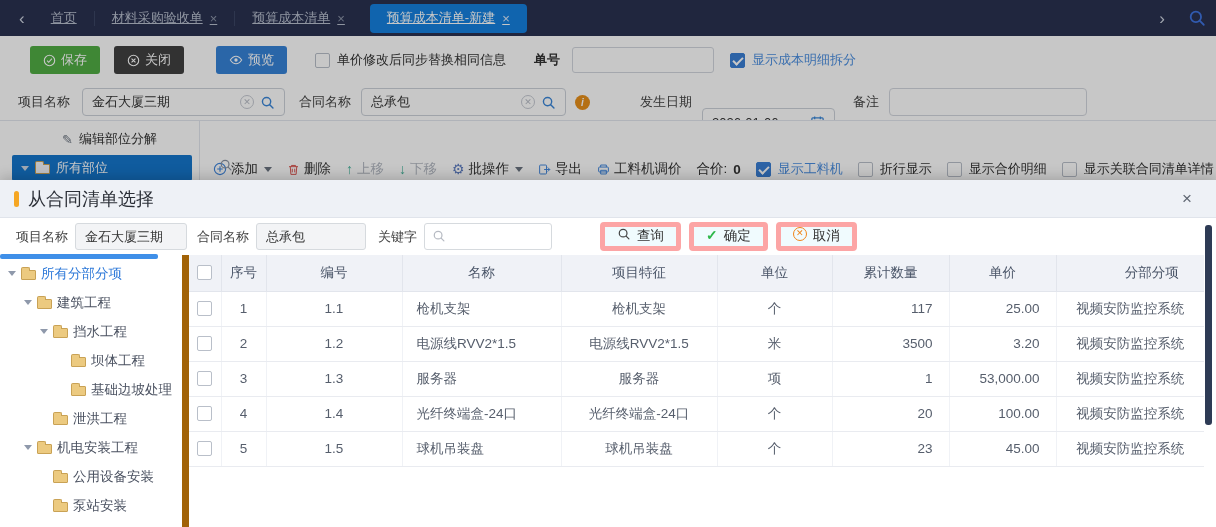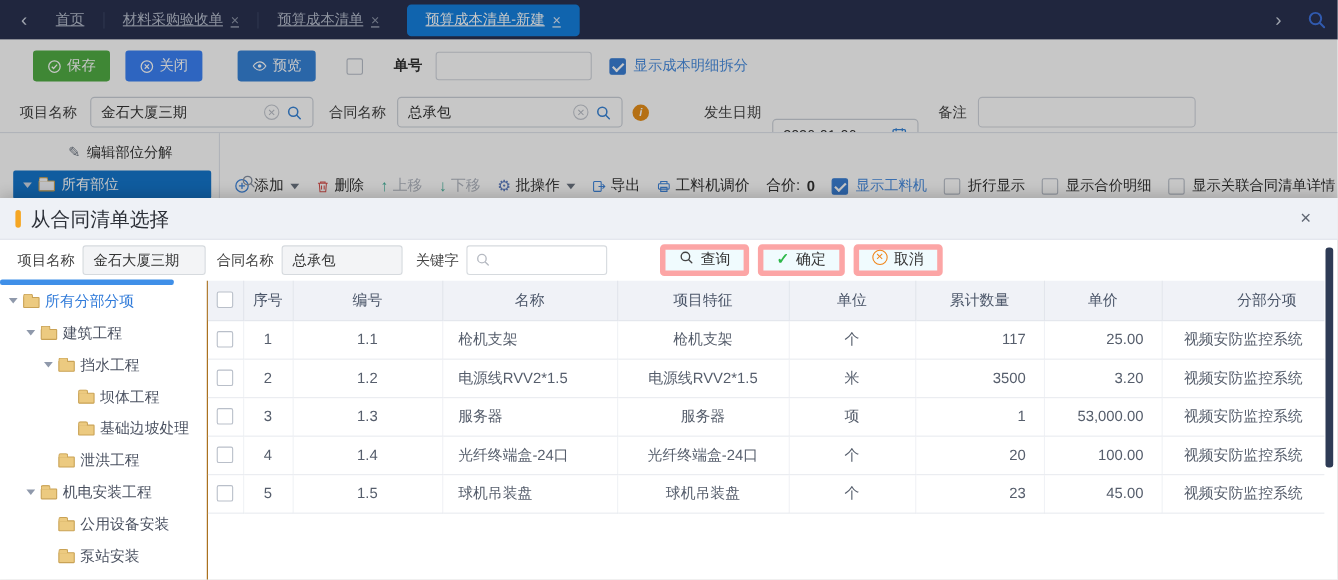--- a/index.html
+++ b/index.html
@@ -22,21 +22,21 @@
     align-items:center; padding:0 10px; color:#8892a6; font-size:13px; cursor:pointer; }
   .tri-down { width:0; height:0; border-left:4px solid transparent; border-right:4px solid transparent;
     border-top:5px solid #8892a6; }
   .nav-select .tri-down { margin-left:auto; }
   
   .row-actions { position:absolute; top:36px; left:0; right:0; height:48px; display:flex;
     align-items:center; padding-left:30px; background:#fff; }
   .btn { height:28px; border:none; border-radius:3px; color:#fff; font-size:13px; display:inline-flex;
     align-items:center; gap:5px; padding:0 13px; margin-right:14px; cursor:pointer; }
   .btn-save { background:#51ad45; }
-  .btn-close { background:#3b82f6; }
+  .btn-close { background:#404040; }
   .btn-preview { background:#3783d8; margin-left:18px; }
   .cbrow { display:flex; align-items:center; gap:7px; font-size:13px; color:#333; cursor:pointer; }
   .cb { width:15px; height:15px; border:1px solid #b9bfc9; border-radius:2px; background:#fff; flex:none; position:relative; }
   .cb.checked { background:#3a7fd5; border-color:#3a7fd5; }
   .cb.checked::after { content:""; position:absolute; left:4px; top:1px; width:4px; height:8px;
     border:solid #fff; border-width:0 2px 2px 0; transform:rotate(45deg); }
   .blue-label { color:#4a8ee0; }
   .field-label { font-size:13px; color:#444; white-space:nowrap; }
   .inp { height:26px; border:1px solid #d3d7de; border-radius:3px; background:#fff; font-size:13px;
     color:#333; padding:0 8px; outline:none; }
@@ -87,21 +87,21 @@
   .kw-wrap .mag { position:absolute; left:8px; top:6px; color:#b6bac2; }
   .kw-input { width:128px; height:27px; border:1px solid #d6dade; border-radius:3px; padding:0 8px 0 26px;
     font-size:13px; outline:none; }
   .btn-teal { height:29px; border:5px solid #fca5a5; background:#f0fbfe; border-radius:4px; font-size:13.5px;
     color:#333; display:inline-flex; align-items:flex-start; gap:6px; padding:0 12px; cursor:pointer; }
   .ok-check { color:#2eb84a; font-weight:bold; font-size:14px; }
   .circle-x { width:14px; height:14px; border-radius:50%; border:1.5px solid #f08519; color:#f08519;
     font-size:9px; line-height:11px; text-align:center; flex:none; }
   .h-scroll { position:absolute; left:0; top:74px; width:158px; height:5px; background:#3f8fe8; border-radius:2px; z-index:5; }
   .m-body { position:absolute; top:75px; bottom:0; left:0; right:0; display:flex; overflow:hidden; }
-  .m-tree { width:189px; border-right:1px solid #a16207; flex:none; padding-top:4px; overflow:hidden; }
+  .m-tree { width:189px; border-right:7px solid #a16207; flex:none; padding-top:4px; overflow:hidden; }
   .t-item { height:29px; display:flex; align-items:center; gap:5px; font-size:13.5px; color:#4a5160;
     white-space:nowrap; cursor:pointer; }
   .t-item.root { color:#2f7ad9; }
   .t-caret { width:0; height:0; border-left:4px solid transparent; border-right:4px solid transparent;
     border-top:5px solid #8f99ab; flex:none; }
   .l0 { padding-left:8px; } .l1 { padding-left:24px; } .l1n { padding-left:37px; }
   .l2c { padding-left:40px; } .l2 { padding-left:53px; } .l3 { padding-left:71px; }
   .folder { width:15px; height:10px; background:#ecca80; border:1px solid #c9a255; border-radius:1px;
     position:relative; flex:none; margin-top:2px; }
   .folder::before { content:""; position:absolute; top:-4px; left:-1px; width:7px; height:3px;
@@ -176,20 +176,21 @@
     <span class="ic">
         <svg width="14" height="14" viewBox="0 0 16 16">
           <path d="M1.5 8s2.8-4.3 6.5-4.3S14.5 8 14.5 8s-2.8 4.3-6.5 4.3S1.5 8 1.5 8z" fill="none" stroke="#fff" stroke-width="1.2"></path>
           <circle cx="8" cy="8" r="1.9" fill="#fff"></circle>
         </svg>
       </span>
     <span>预览</span>
   </button>
   <label class="cbrow" style="margin-left:14px;">
     <span class="cb"></span>
+    <span>单价修改后同步替换相同信息</span>
   </label>
   <span class="field-label" style="margin-left:28px; font-weight:bold; color:#333;">单号</span>
   <input class="inp" style="width: 142px; margin-left: 12px;" value="">
   <label class="cbrow" style="margin-left:16px;">
     <span class="cb checked"></span>
     <span class="blue-label">显示成本明细拆分</span>
   </label>
 </div>
 
 <div class="row-form">

